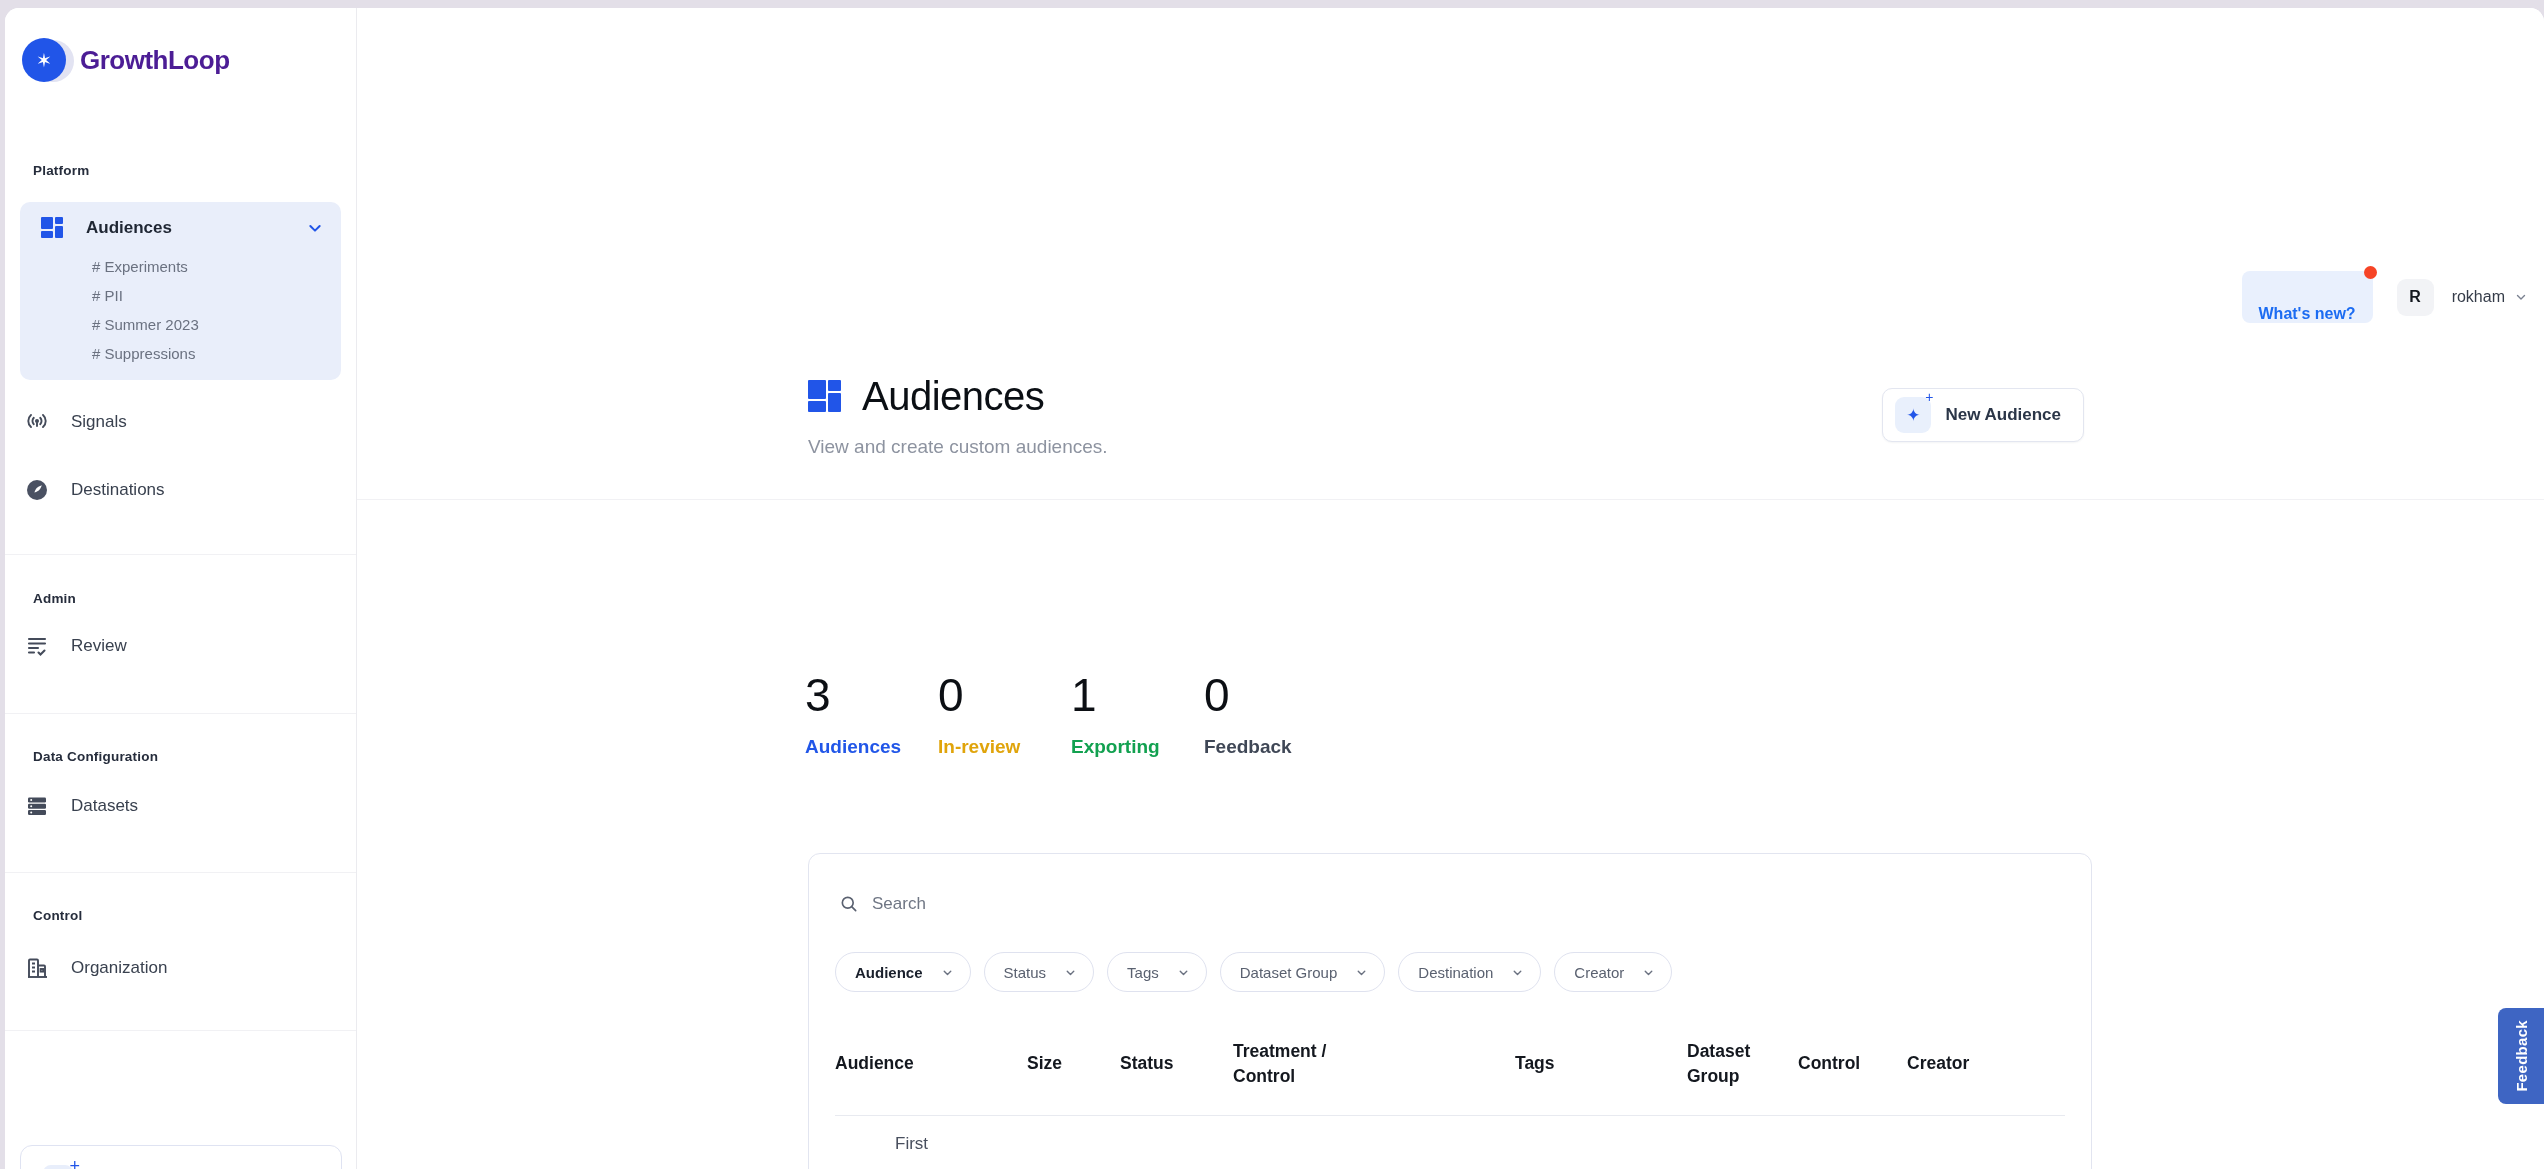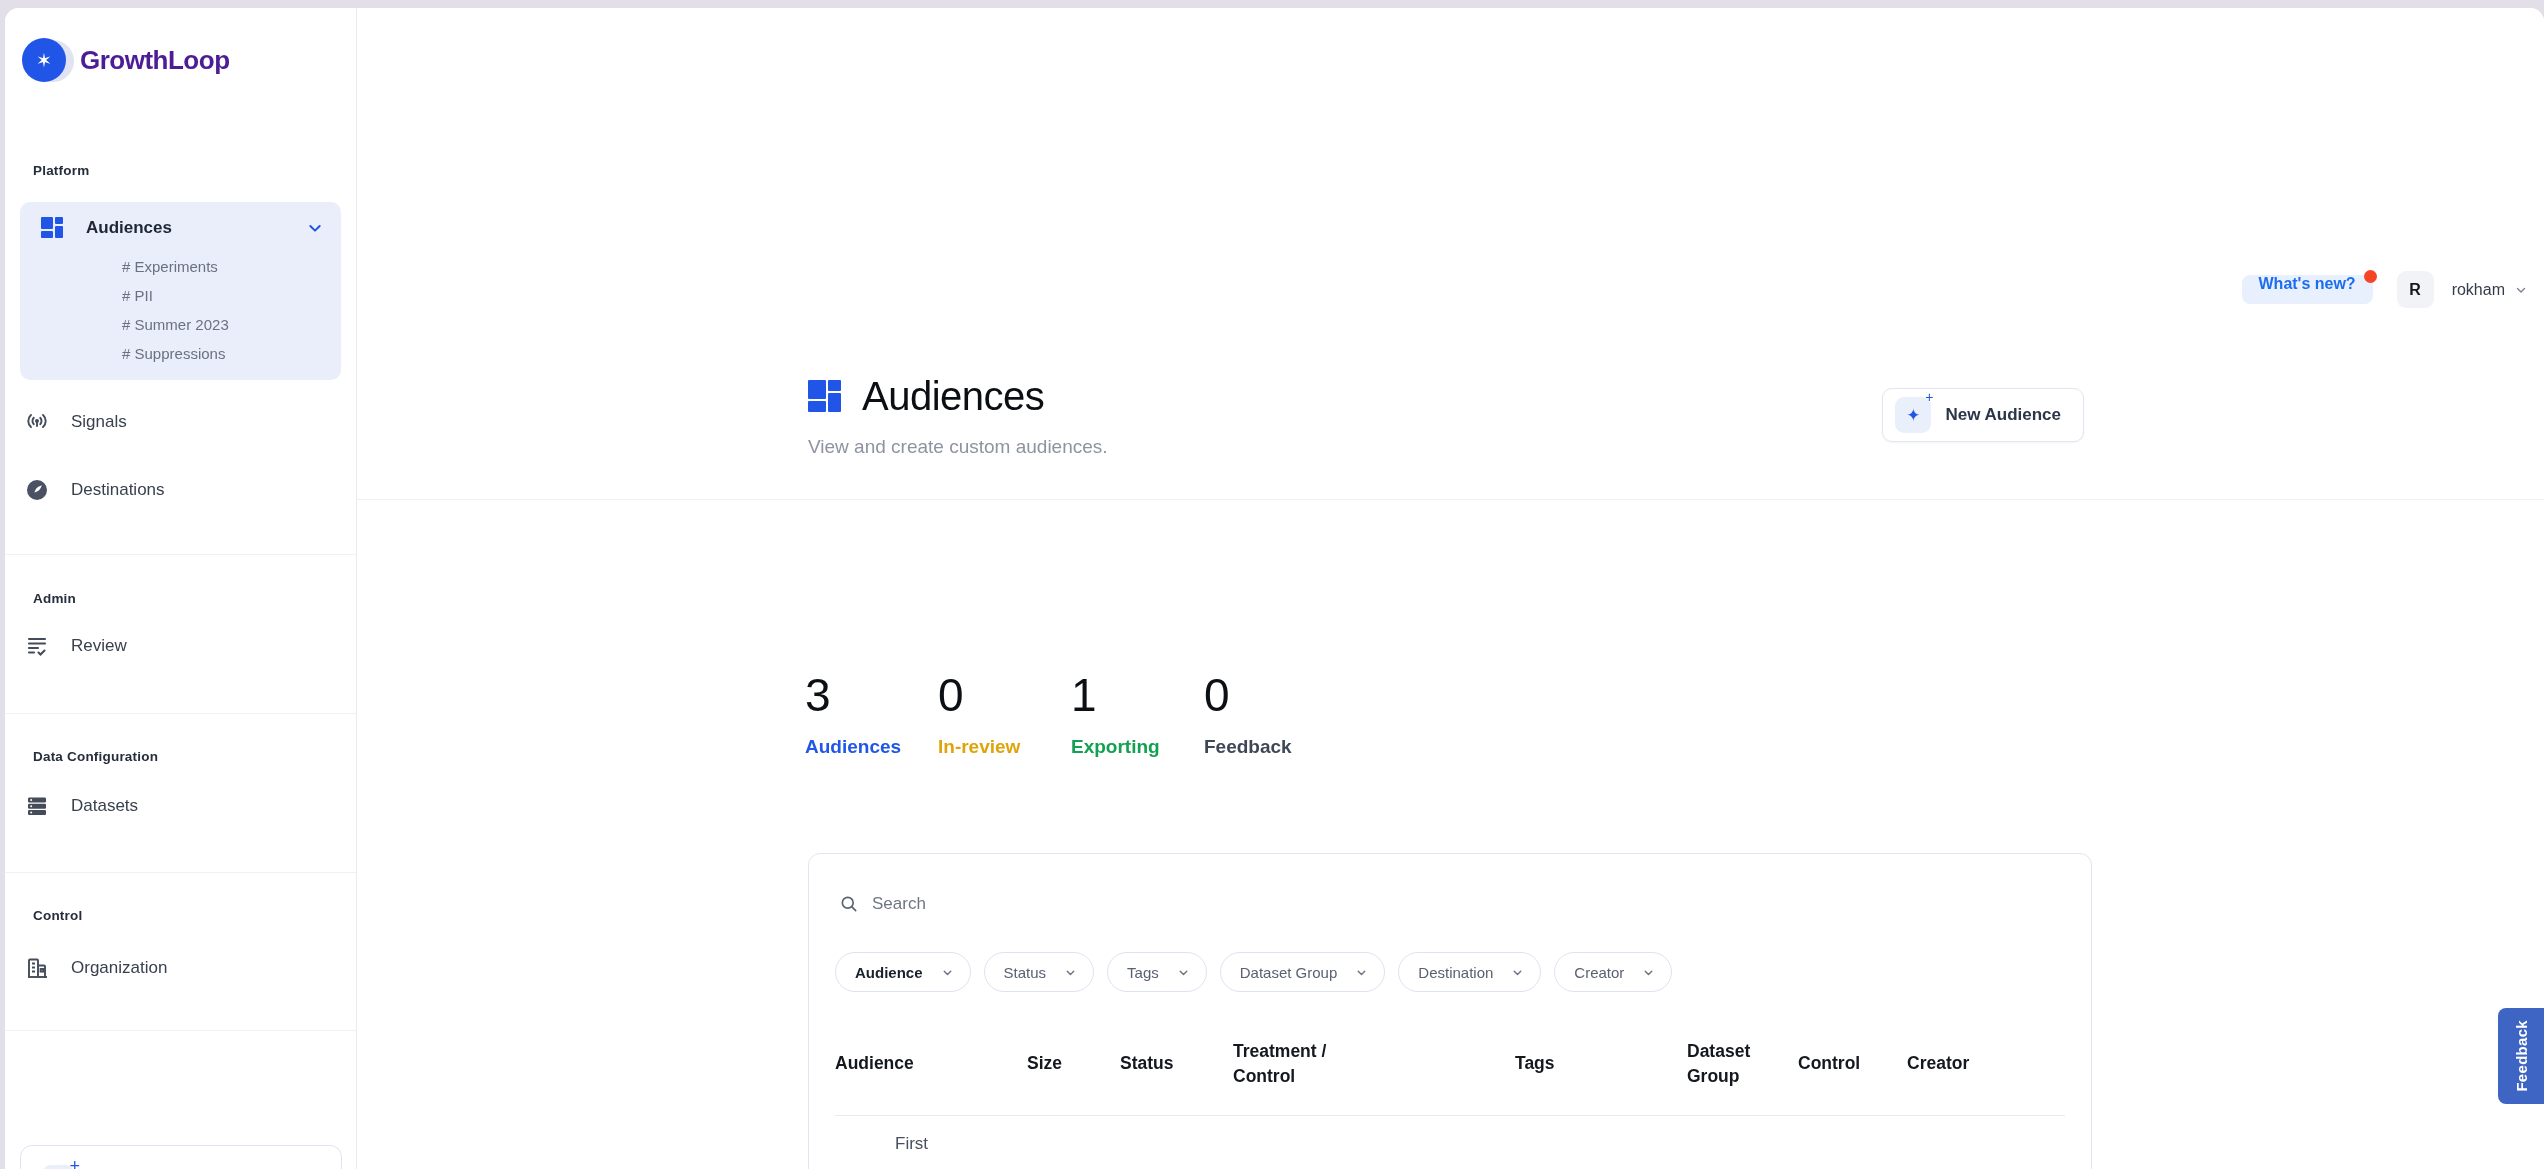--- a/index.html
+++ b/index.html
@@ -21,21 +21,21 @@
   .lbl-platform { margin-top:81px; }
   .side-divider { height:1px; background:#F1F1F4; }
 
   .audiences-group { margin:24px 15px 0 15px; background:#E9EEFA; border-radius:10px; padding:2px 0 12px 0; }
   .side-item { display:flex; align-items:center; gap:22px; height:44px; padding-left:20px; cursor:pointer; }
   .side-item .ico { width:24px; display:flex; justify-content:center; flex:0 0 24px; }
   .side-item .side-item-label { font-size:17px; font-weight:500; color:#39414F; }
   .audiences-group .side-item .side-item-label { font-weight:600; color:#1F2633; }
   .audiences-group .side-item { height:48px; }
   .grp-chevron { margin-left:auto; margin-right:18px; display:flex; }
-  .sub-item { padding-left:102px; font-size:15px; color:#6A7180; line-height:29px; cursor:pointer; }
+  .sub-item { padding-left:72px; font-size:15px; color:#6A7180; line-height:29px; cursor:pointer; }
 
   .it-signals { margin-top:20px; }
   .it-destinations { margin-top:24px; }
   .div-1 { margin-top:42px; }
   .lbl-admin { margin-top:36px; }
   .it-review { margin-top:18px; }
   .div-2 { margin-top:45px; }
   .lbl-dataconf { margin-top:35px; }
   .it-datasets { margin-top:20px; }
   .div-3 { margin-top:44px; }
@@ -45,22 +45,22 @@
 
   .invite-box { position:absolute; top:1137px; left:15px; width:322px; height:70px; border:1px solid #DFE3F2;
                 border-radius:12px; display:flex; align-items:center; gap:16px; padding-left:22px; background:#fff; cursor:pointer; }
   .invite-ico { position:relative; width:30px; height:30px; background:#E8EEFB; border-radius:8px; }
   .invite-ico .plus { position:absolute; top:-9px; right:-7px; color:#2155E8; font-size:18px; font-weight:500; }
 
   
   .main { position:relative; flex:1; background:#fff; }
 
   .account-row { position:absolute; top:263px; right:16px; display:flex; align-items:center; gap:24px; }
-  .whats-new { position:relative; height:29px; padding:0 17px; background:#E9F0FD; border-radius:8px;
-               display:flex; align-items:flex-start; color:#1C6CF2; font-size:16px; font-weight:600; cursor:pointer; }
+  .whats-new { position:relative; height:52px; padding:0 17px; background:#E9F0FD; border-radius:8px;
+               display:flex; align-items:flex-end; color:#1C6CF2; font-size:16px; font-weight:600; cursor:pointer; }
   .whats-new .dot { position:absolute; top:-5px; right:-4px; width:13px; height:13px; border-radius:50%; background:#F64426; }
   .avatar { width:37px; height:37px; border-radius:9px; background:#F2F3F6; display:flex; align-items:center; justify-content:center;
             font-size:16px; font-weight:700; color:#14181F; cursor:pointer; }
   .user-chip { display:flex; align-items:center; gap:9px; cursor:pointer; margin-left:-6px; }
   .user-name { font-size:16px; font-weight:500; color:#353C49; }
 
   .page-head { position:absolute; left:451px; top:366px; width:1284px; }
   .title-row { display:flex; align-items:center; gap:20px; }
   .page-title { font-size:40px; font-weight:500; color:#0B0F14; letter-spacing:-0.5px; }
   .page-subtitle { margin-top:17px; font-size:19px; color:#8D93A0; }

